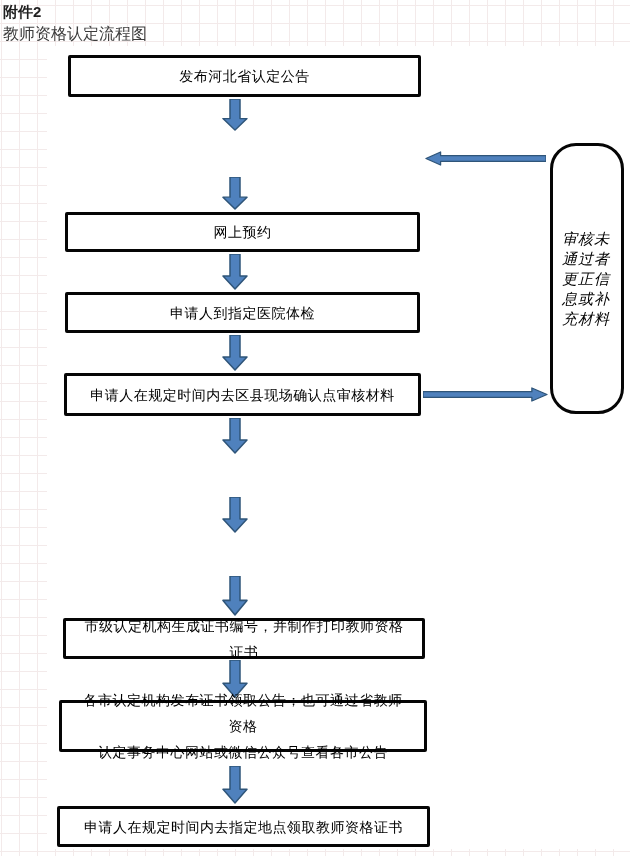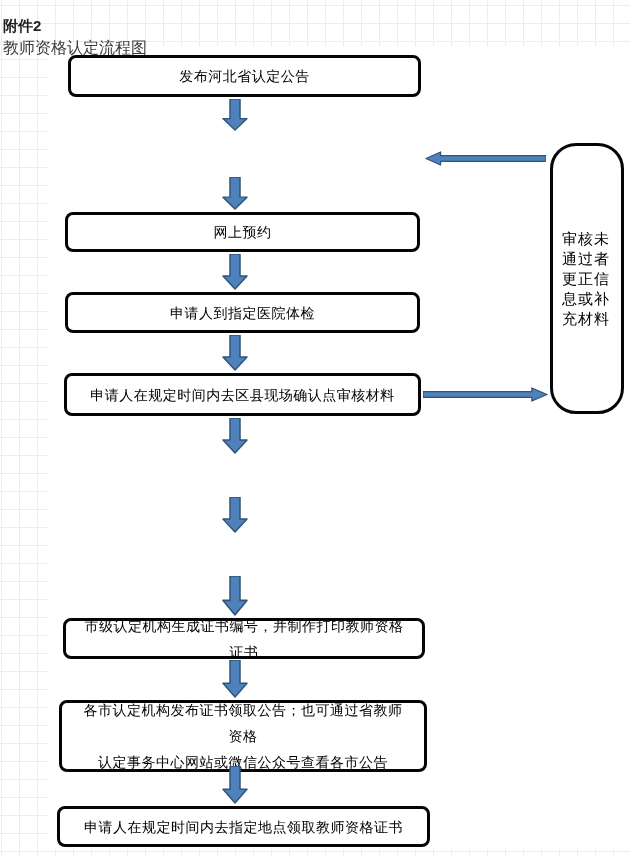--- a/index.html
+++ b/index.html
@@ -12,69 +12,70 @@
   }
   .page {
     position: absolute; left: 0; top: 0;
     width: 630px; height: 856px;
     background-image:
       linear-gradient(#f3eaea 1px, transparent 1px),
       linear-gradient(90deg, #f3eaea 1px, transparent 1px);
     background-size: 18px 18px;
     background-position: 1px 5px;
   }
-  .header { position: absolute; left: 3px; top: 2px; z-index: 3; margin-top: 14px; }
+  .header { position: absolute; left: 3px; top: 2px; z-index: 3; }
   .attachment-label {
     font-size: 15px; font-weight: bold; color: #1f1f1f; line-height: 20px;
   }
   .page-subtitle {
     font-size: 16px; color: #3c3c3c; line-height: 21px; margin-top: 1px;
   }
   .panel {
     position: absolute; left: 47px; top: 46px;
     width: 583px; height: 803px;
     background: #ffffff; z-index: 1;
   }
   .node {
     position: absolute; z-index: 2;
     background: #ffffff;
     border: 3px solid #050505;
-    border-radius: 8px;
+    border-radius: 2px;
     box-sizing: border-box;
     display: flex; align-items: center; justify-content: center;
     text-align: center;
     font-size: 14px; letter-spacing: 0.5px; color: #000;
     line-height: 26px;
     white-space: pre-line;
     padding: 0 16px;
   }
   .side-node {
     position: absolute; z-index: 2;
     background: #ffffff;
     border: 3px solid #050505;
     border-radius: 26px;
     box-sizing: border-box;
     display: flex; align-items: center; justify-content: center;
     text-align: left;
     font-size: 15px; color: #000; line-height: 20px;
     letter-spacing: 1px;
     padding: 8px 9px;
     word-break: break-all;
+    font-style: italic;
   }
   .arrow { position: absolute; z-index: 2; }
   
   .n1  { left: 68px; top: 55px;  width: 353px; height: 42px; }
   .n2  { left: 68px; top: 133px; width: 353px; height: 42px; }
   .n3  { left: 65px; top: 212px; width: 355px; height: 40px; align-items: center; }
   .n4  { left: 65px; top: 292px; width: 355px; height: 41px; }
   .n5  { left: 64px; top: 373px; width: 357px; height: 43px; }
   .n6  { left: 64px; top: 456px; width: 356px; height: 39px; }
   .n7  { left: 64px; top: 535px; width: 356px; height: 39px; }
   .n8  { left: 63px; top: 618px; width: 362px; height: 41px; }
-  .n9  { left: 59px; top: 700px; width: 368px; height: 72px; }
+  .n9  { left: 59px; top: 700px; width: 368px; height: 52px; }
   .n10 { left: 57px; top: 806px; width: 373px; height: 41px; }
   .sn  { left: 550px; top: 143px; width: 74px; height: 271px; }
   .a1 { left: 222px; top: 99px;  width: 26px; height: 32px; }
   .a2 { left: 222px; top: 177px; width: 26px; height: 33px; }
   .a3 { left: 222px; top: 254px; width: 26px; height: 36px; }
   .a4 { left: 222px; top: 335px; width: 26px; height: 36px; }
   .a5 { left: 222px; top: 418px; width: 26px; height: 36px; }
   .a6 { left: 222px; top: 497px; width: 26px; height: 36px; }
   .a7 { left: 222px; top: 576px; width: 26px; height: 40px; }
   .a8 { left: 222px; top: 660px; width: 26px; height: 38px; }

